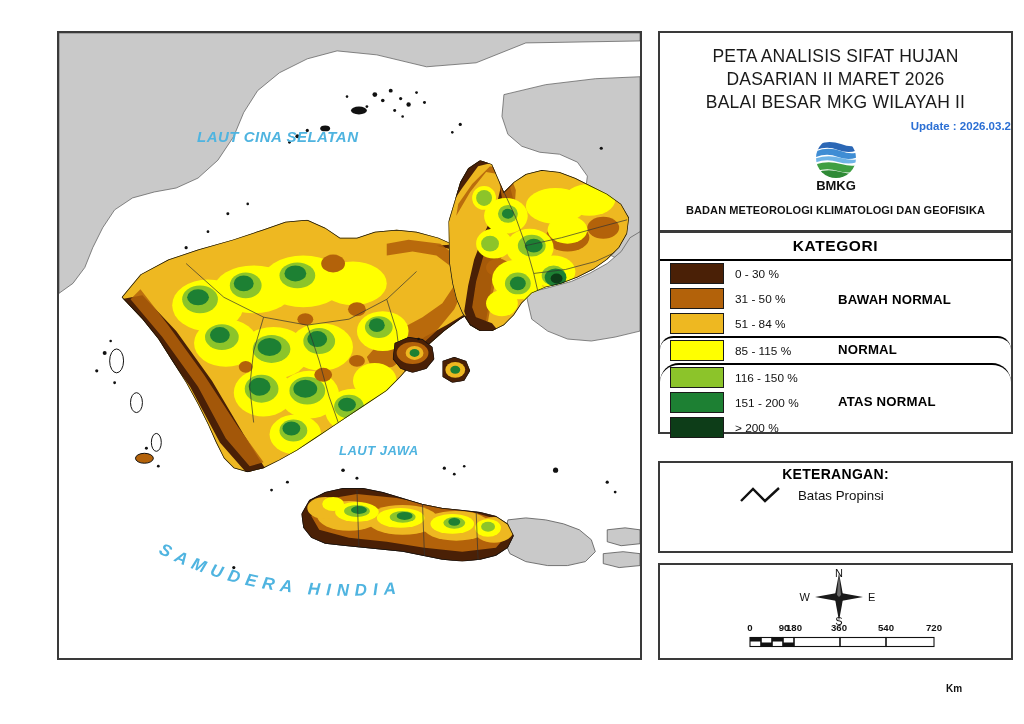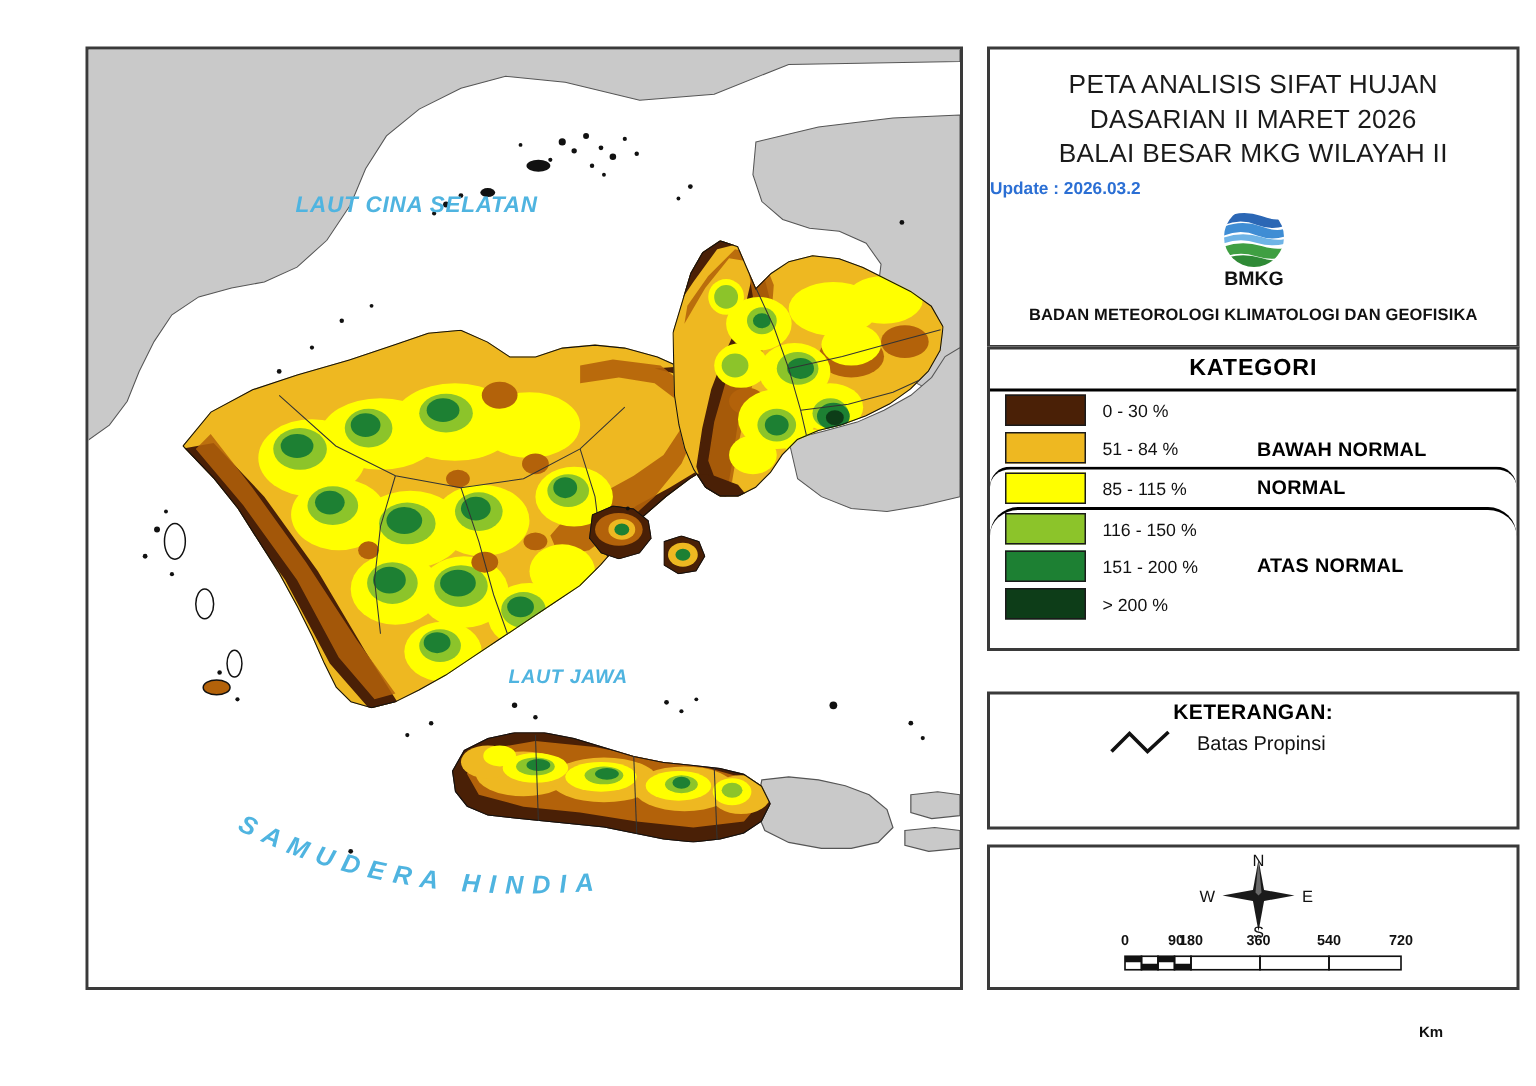--- a/index.html
+++ b/index.html
@@ -70,21 +70,21 @@
   .title-lines {
     text-align: center;
     padding-top: 12px;
     font-size: 17.5px;
     line-height: 1.32;
     color: #1a1a1a;
     letter-spacing: .2px;
   }
   .title-lines div { white-space: nowrap; }
   .update-text {
-    text-align: left;
+    text-align: right;
     color: #2b6fd4;
     font-weight: bold;
     font-size: 11.5px;
     margin-top: 6px;
   }
   .logo-wrap { display:flex; justify-content:center; margin-top: 4px; }
   .agency-text {
     text-align:center;
     font-size: 11px;
     font-weight: bold;
@@ -543,20 +543,24 @@
 
 <div class="panel" id="panel-kategori">
   <div class="kategori-header">KATEGORI</div>
 
   <div class="kat-group">
     <div class="kat-row">
       <div class="swatch" style="background:#4a2006"></div>
       <div class="kat-range">0 - 30 %</div>
     </div>
     <div class="kat-row">
+      <div class="swatch" style="background:#b3620a"></div>
+      <div class="kat-range">31 - 50 %</div>
+    </div>
+    <div class="kat-row">
       <div class="swatch" style="background:#eeb821"></div>
       <div class="kat-range">51 - 84 %</div>
     </div>
     <div class="kat-group-label glbl-1">BAWAH NORMAL</div>
   </div>
 
   <div class="kat-group">
     <div class="kat-row">
       <div class="swatch" style="background:#ffff00"></div>
       <div class="kat-range">85 - 115 %</div>

